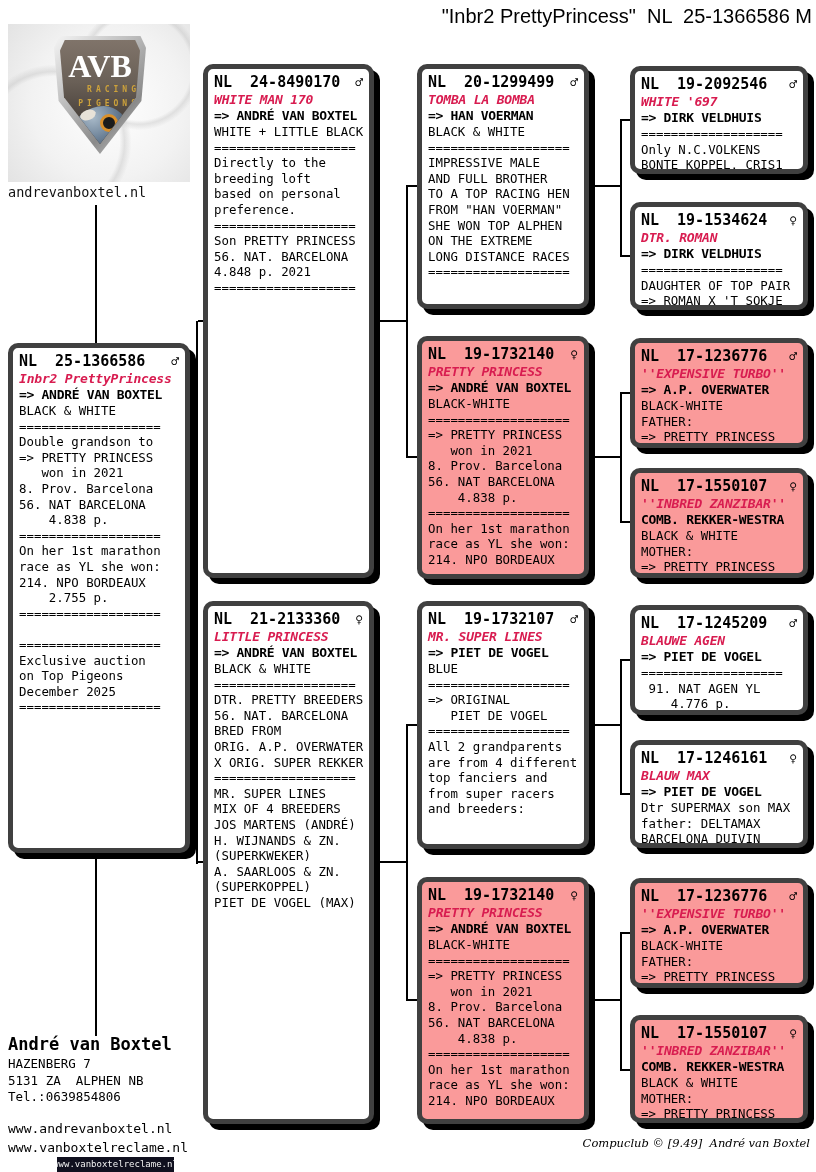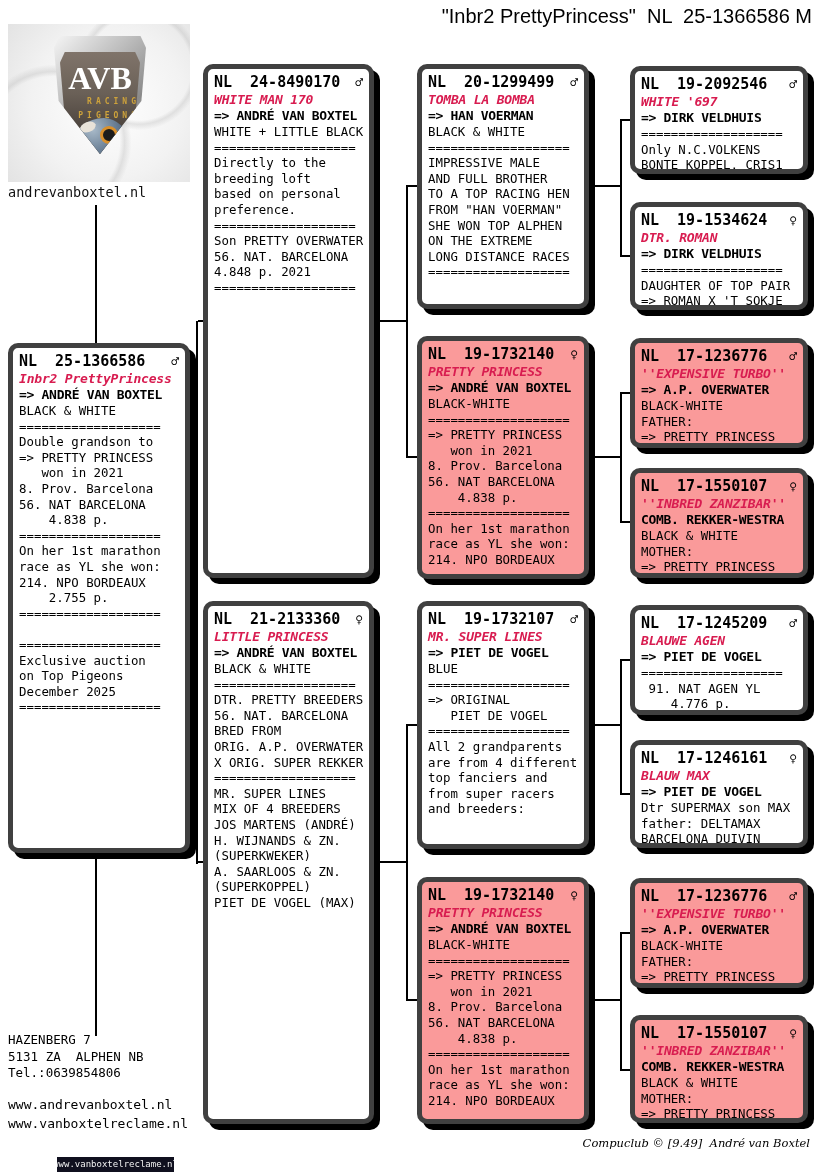--- a/index.html
+++ b/index.html
@@ -20,21 +20,21 @@
       radial-gradient(circle at 25% 75%, rgba(0,0,0,0) 66px, rgba(190,190,190,.4) 71px, rgba(0,0,0,0) 78px),
       radial-gradient(circle at 55% 50%, #ffffff 0%, #f2f2f2 60%, #e3e3e3 100%);
     overflow:hidden;
   }
   .shield-outer{
     position:absolute;left:46px;top:12px;width:92px;height:118px;
     background:linear-gradient(135deg,#f5f5f5 0%,#b9b9b9 40%,#8a8a8a 70%,#d9d9d9 100%);
     clip-path:polygon(6% 0,94% 0,100% 10%,95% 55%,50% 100%,5% 55%,0 10%);
   }
   .shield-inner{
-    position:absolute;left:6px;top:16px;width:80px;height:104px;
+    position:absolute;left:6px;top:4px;width:80px;height:104px;
     background:linear-gradient(180deg,#80746a 0%,#6a6057 40%,#4a423c 75%,#332d29 100%);
     clip-path:polygon(6% 0,94% 0,100% 10%,95% 55%,50% 100%,5% 55%,0 10%);
   }
   .avb{
     margin-top:10px;text-align:center;color:#fff;font-weight:bold;
     font-family:"Liberation Serif", serif;font-size:32px;line-height:32px;
   }
   .gold-line{
     text-align:right;color:#cda23b;font-weight:bold;font-size:8px;
     letter-spacing:4px;padding-left:4px;line-height:12px;margin-top:2px;
@@ -168,21 +168,21 @@
       <div class="hdr"><span class="country">NL</span><span class="num">24-8490170</span><span class="sex">♂</span></div>
       <div class="pname">WHITE MAN 170</div>
       <div class="owner">=&gt; ANDRÉ VAN BOXTEL</div>
       <div class="pline">WHITE + LITTLE BLACK</div>
       <div class="pline">===================</div>
       <div class="pline">Directly to the</div>
       <div class="pline">breeding loft</div>
       <div class="pline">based on personal</div>
       <div class="pline">preference.</div>
       <div class="pline">===================</div>
-      <div class="pline">Son PRETTY OVERWATER</div>
+      <div class="pline">Son PRETTY PRINCESS</div>
       <div class="pline">56. NAT. BARCELONA</div>
       <div class="pline">4.848 p. 2021</div>
       <div class="pline">===================</div>
     </div>
     <div class="pbox" style="left: 203px; top: 601px; width: 171px; height: 523px;">
       <div class="hdr"><span class="country">NL</span><span class="num">21-2133360</span><span class="sex">♀</span></div>
       <div class="pname">LITTLE PRINCESS</div>
       <div class="owner">=&gt; ANDRÉ VAN BOXTEL</div>
       <div class="pline">BLACK &amp; WHITE</div>
       <div class="pline">===================</div>
@@ -323,20 +323,21 @@
       <div class="hdr"><span class="country">NL</span><span class="num">17-1550107</span><span class="sex">♀</span></div>
       <div class="pname">''INBRED ZANZIBAR''</div>
       <div class="owner">COMB. REKKER-WESTRA</div>
       <div class="pline">BLACK &amp; WHITE</div>
       <div class="pline">MOTHER:</div>
       <div class="pline">=&gt; PRETTY PRINCESS</div>
     </div>
   </div>
 
 <div class="footer-left">
+  <div class="f-name">André van Boxtel</div>
   <div class="f-line">HAZENBERG 7</div>
   <div class="f-line">5131 ZA  ALPHEN NB</div>
   <div class="f-line">Tel.:0639854806</div>
   <div class="f-gap"></div>
   <div class="f-url">www.andrevanboxtel.nl</div>
   <div class="f-url">www.vanboxtelreclame.nl</div>
 </div>
 
 <div class="footer-bar">
   <span>www.vanboxtelreclame.nl</span>

